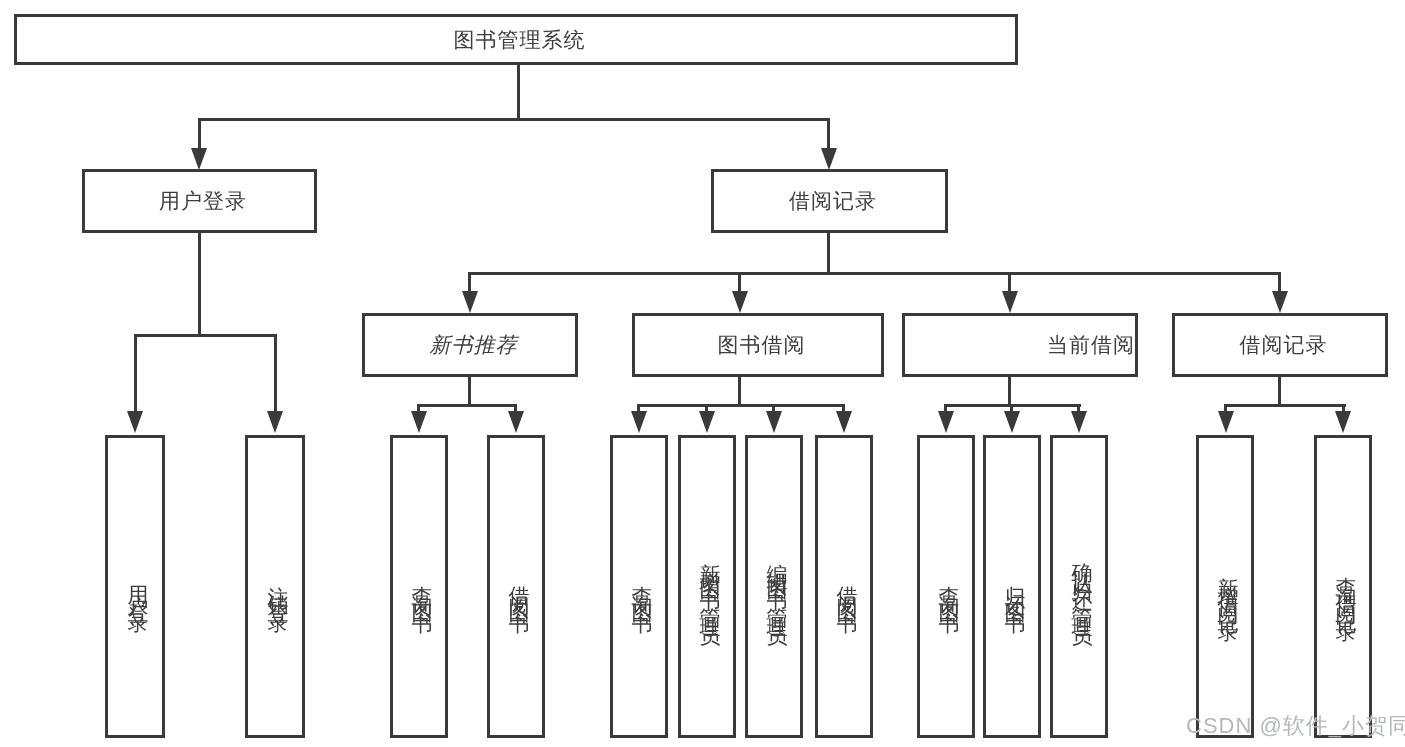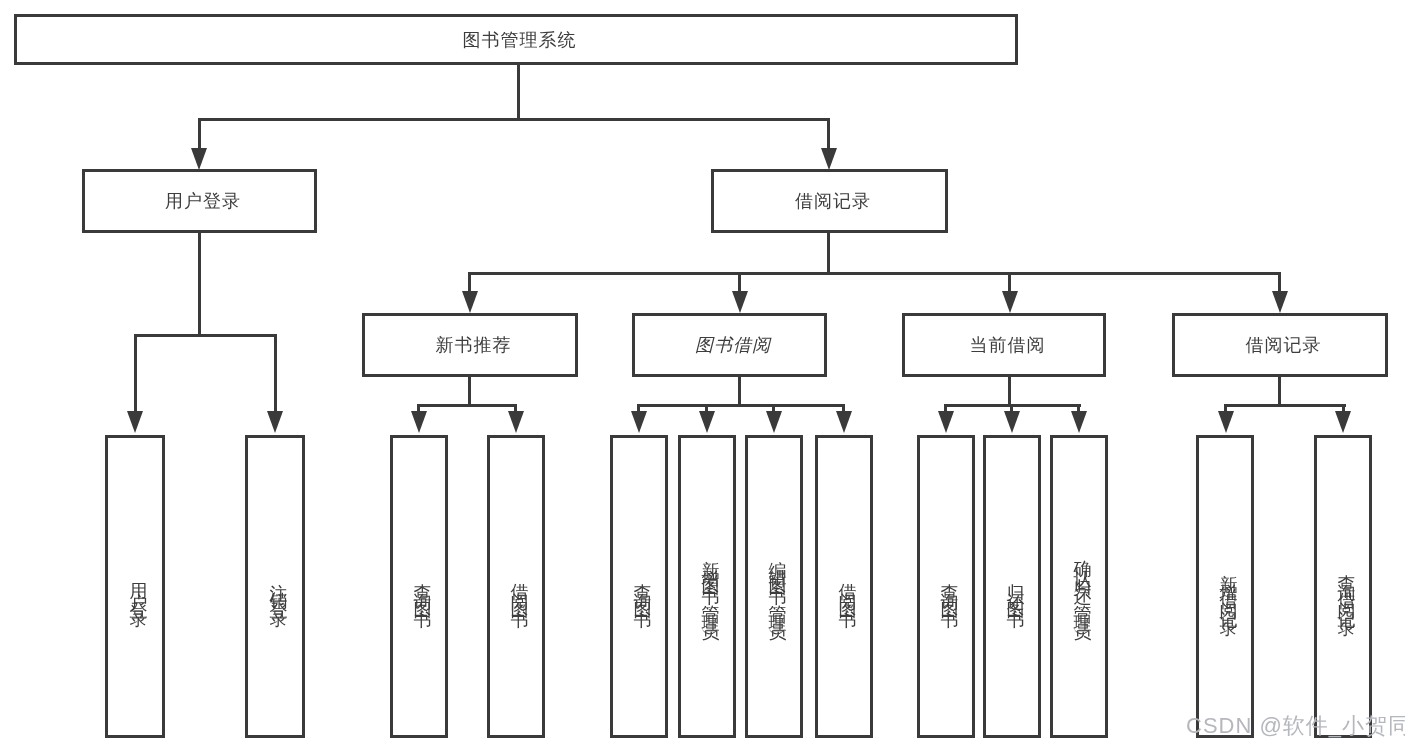--- a/index.html
+++ b/index.html
@@ -17,21 +17,21 @@
   }
   .node {
     position: absolute;
     box-sizing: border-box;
     border: 3px solid var(--border, #3a3a3a);
     background: #ffffff;
     display: flex;
     align-items: center;
     justify-content: center;
     color: var(--text, #3d3d3d);
-    font-size: 18px;
+    font-size: 21px;
     letter-spacing: 1px;
     z-index: 2;
     padding-left: 7px;
   }
   .node.vertical .label {
     writing-mode: vertical-rl;
     text-orientation: mixed;
     letter-spacing: 9px;
     line-height: 1;
   }
@@ -121,27 +121,27 @@
   <div id="nodes">
       <div class="node" style="left: 14px; top: 14px; width: 1004px; height: 51px;">
         <span class="label">图书管理系统</span>
       </div>
       <div class="node" style="left: 82px; top: 169px; width: 235px; height: 64px;">
         <span class="label">用户登录</span>
       </div>
       <div class="node" style="left: 711px; top: 169px; width: 237px; height: 64px;">
         <span class="label">借阅记录</span>
       </div>
-      <div class="node" style="left: 362px; top: 313px; width: 216px; height: 64px;">
+      <div class="node" style="left: 362px; top: 313px; width: 216px; height: 64px; font-style: italic;">
         <span class="label">新书推荐</span>
       </div>
-      <div class="node" style="left: 632px; top: 313px; width: 195px; height: 64px; font-style: italic;">
+      <div class="node" style="left: 632px; top: 313px; width: 252px; height: 64px;">
         <span class="label">图书借阅</span>
       </div>
-      <div class="node" style="left: 902px; top: 313px; width: 204px; height: 64px;">
+      <div class="node" style="left: 902px; top: 313px; width: 236px; height: 64px; justify-content: flex-end;">
         <span class="label">当前借阅</span>
       </div>
       <div class="node" style="left: 1172px; top: 313px; width: 216px; height: 64px;">
         <span class="label">借阅记录</span>
       </div>
       <div class="node vertical" style="left: 105px; top: 435px; width: 60px; height: 303px;">
         <span class="label">用户登录</span>
       </div>
       <div class="node vertical" style="left: 245px; top: 435px; width: 60px; height: 303px;">
         <span class="label">注销登录</span>

